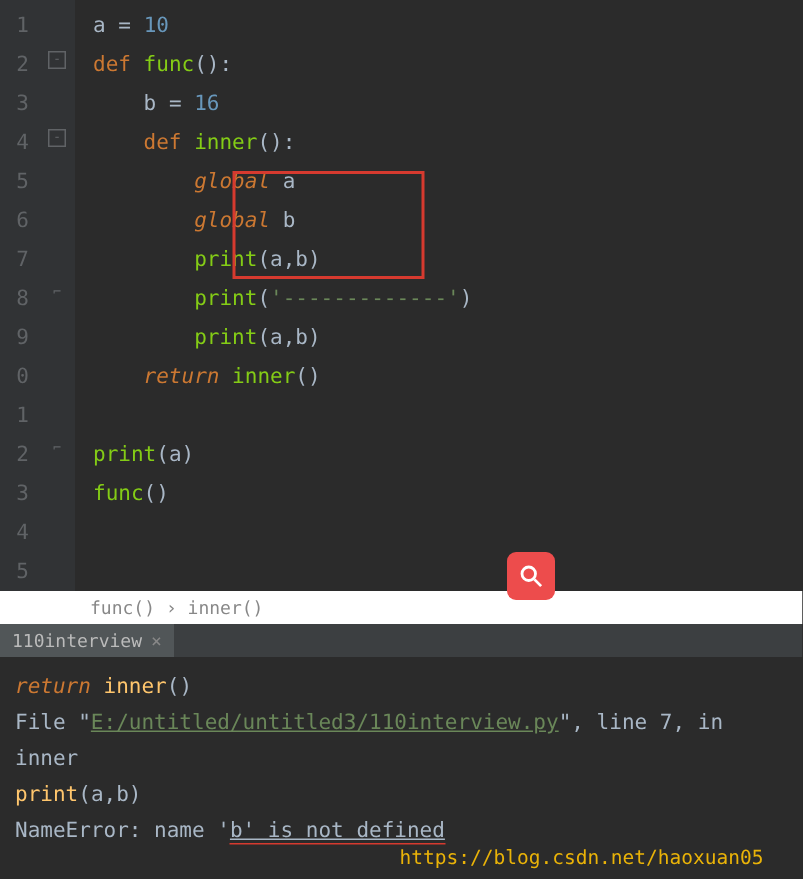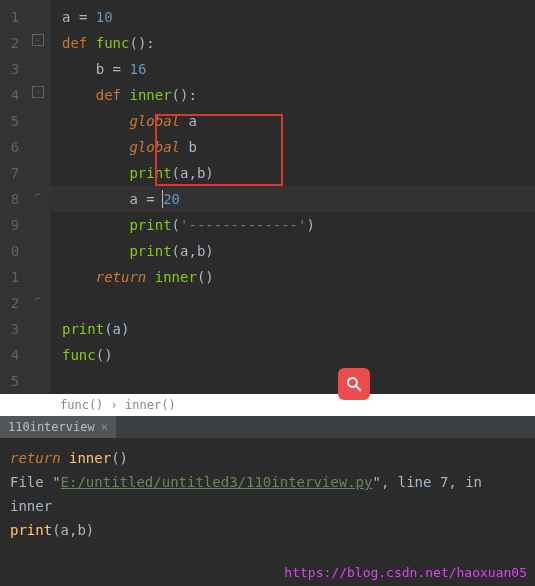--- a/index.html
+++ b/index.html
@@ -23,21 +23,21 @@
 .search-btn{position:absolute;right:165px;top:368px;background:#ed4c4c;width:32px;height:32px;border-radius:6px;display:flex;align-items:center;justify-content:center}
 .crumb{background:#ffffff;color:#888;font-size:12px;padding:4px 12px 4px 60px}
 .tabbar{background:#3c3f41;display:flex;font-size:12px}
 .tab{background:#515658;color:#bbb;padding:4px 8px;display:flex;gap:6px}
 .tab .x{color:#888}
 .console{padding:8px 10px;font-size:14px;line-height:24px;color:#a9b7c6}
 .console .fn{color:#ffc66d}
 .console .str{color:#6a8759;}
 .console .under{text-decoration:underline}
 .console .err-under{border-bottom:1px solid #d63a2f;text-decoration:underline}
-.watermark{position:absolute;right:8px;bottom:6px;color:#d946ef;font-size:13px}
+.watermark{position:absolute;right:26px;bottom:6px;color:#eab308;font-size:13px}
 svg{display:block}
 </style>
 </head>
 <body>
 
 <div class="editor">
   <div class="gutter">
     <div>1</div>
       <div>2</div>
       <div>3</div>
@@ -61,21 +61,20 @@
     <div class="fold-icon" style="top:294px;border:none">⌐</div>
   </div>
   <div class="code">
     <div class="line"><span class="txt">a</span> <span class="op">=</span> <span class="num">10</span></div>
     <div class="line"><span class="kw">def</span> <span class="fn">func</span><span class="txt">():</span></div>
     <div class="line">    <span class="txt">b</span> <span class="op">=</span> <span class="num">16</span></div>
     <div class="line">    <span class="kw">def</span> <span class="fn">inner</span><span class="txt">():</span></div>
     <div class="line">        <span class="kw" style="font-style:italic">global</span> <span class="txt">a</span></div>
     <div class="line">        <span class="kw" style="font-style:italic">global</span> <span class="txt">b</span></div>
     <div class="line">        <span class="fn">print</span><span class="txt">(a,b)</span></div>
-    <div class="line hl caret">        <span class="txt">a</span> <span class="op">=</span> <span class="num">20</span></div>
     <div class="line">        <span class="fn">print</span><span class="txt">(</span><span class="str">'-------------'</span><span class="txt">)</span></div>
     <div class="line">        <span class="fn">print</span><span class="txt">(a,b)</span></div>
     <div class="line">    <span class="kw" style="font-style:italic">return</span> <span class="fn">inner</span><span class="txt">()</span></div>
     <div class="line"></div>
     <div class="line"><span class="fn">print</span><span class="txt">(a)</span></div>
     <div class="line"><span class="fn">func</span><span class="txt">()</span></div>
     <div class="redbox"></div>
   </div>
 </div>
 
@@ -94,17 +93,18 @@
   <div class="tab">
     <span>110interview</span>
     <span class="x">×</span>
   </div>
 </div>
 
 <div class="console">
   <div>    <span class="kw" style="font-style:italic">return</span> <span class="fn">inner</span><span>()</span></div>
   <div>  <span>File "</span><span class="str under">E:/untitled/untitled3/110interview.py</span><span>", line 7, in inner</span></div>
   <div>    <span class="fn">print</span><span>(a,b)</span></div>
+  <div><span>NameError: name '</span><span class="err-under">b' is not defined</span></div>
   <div style="height:20px"></div>
 
 </div>
 
 <div class="watermark">https://blog.csdn.net/haoxuan05</div>
 
 </body></html>

